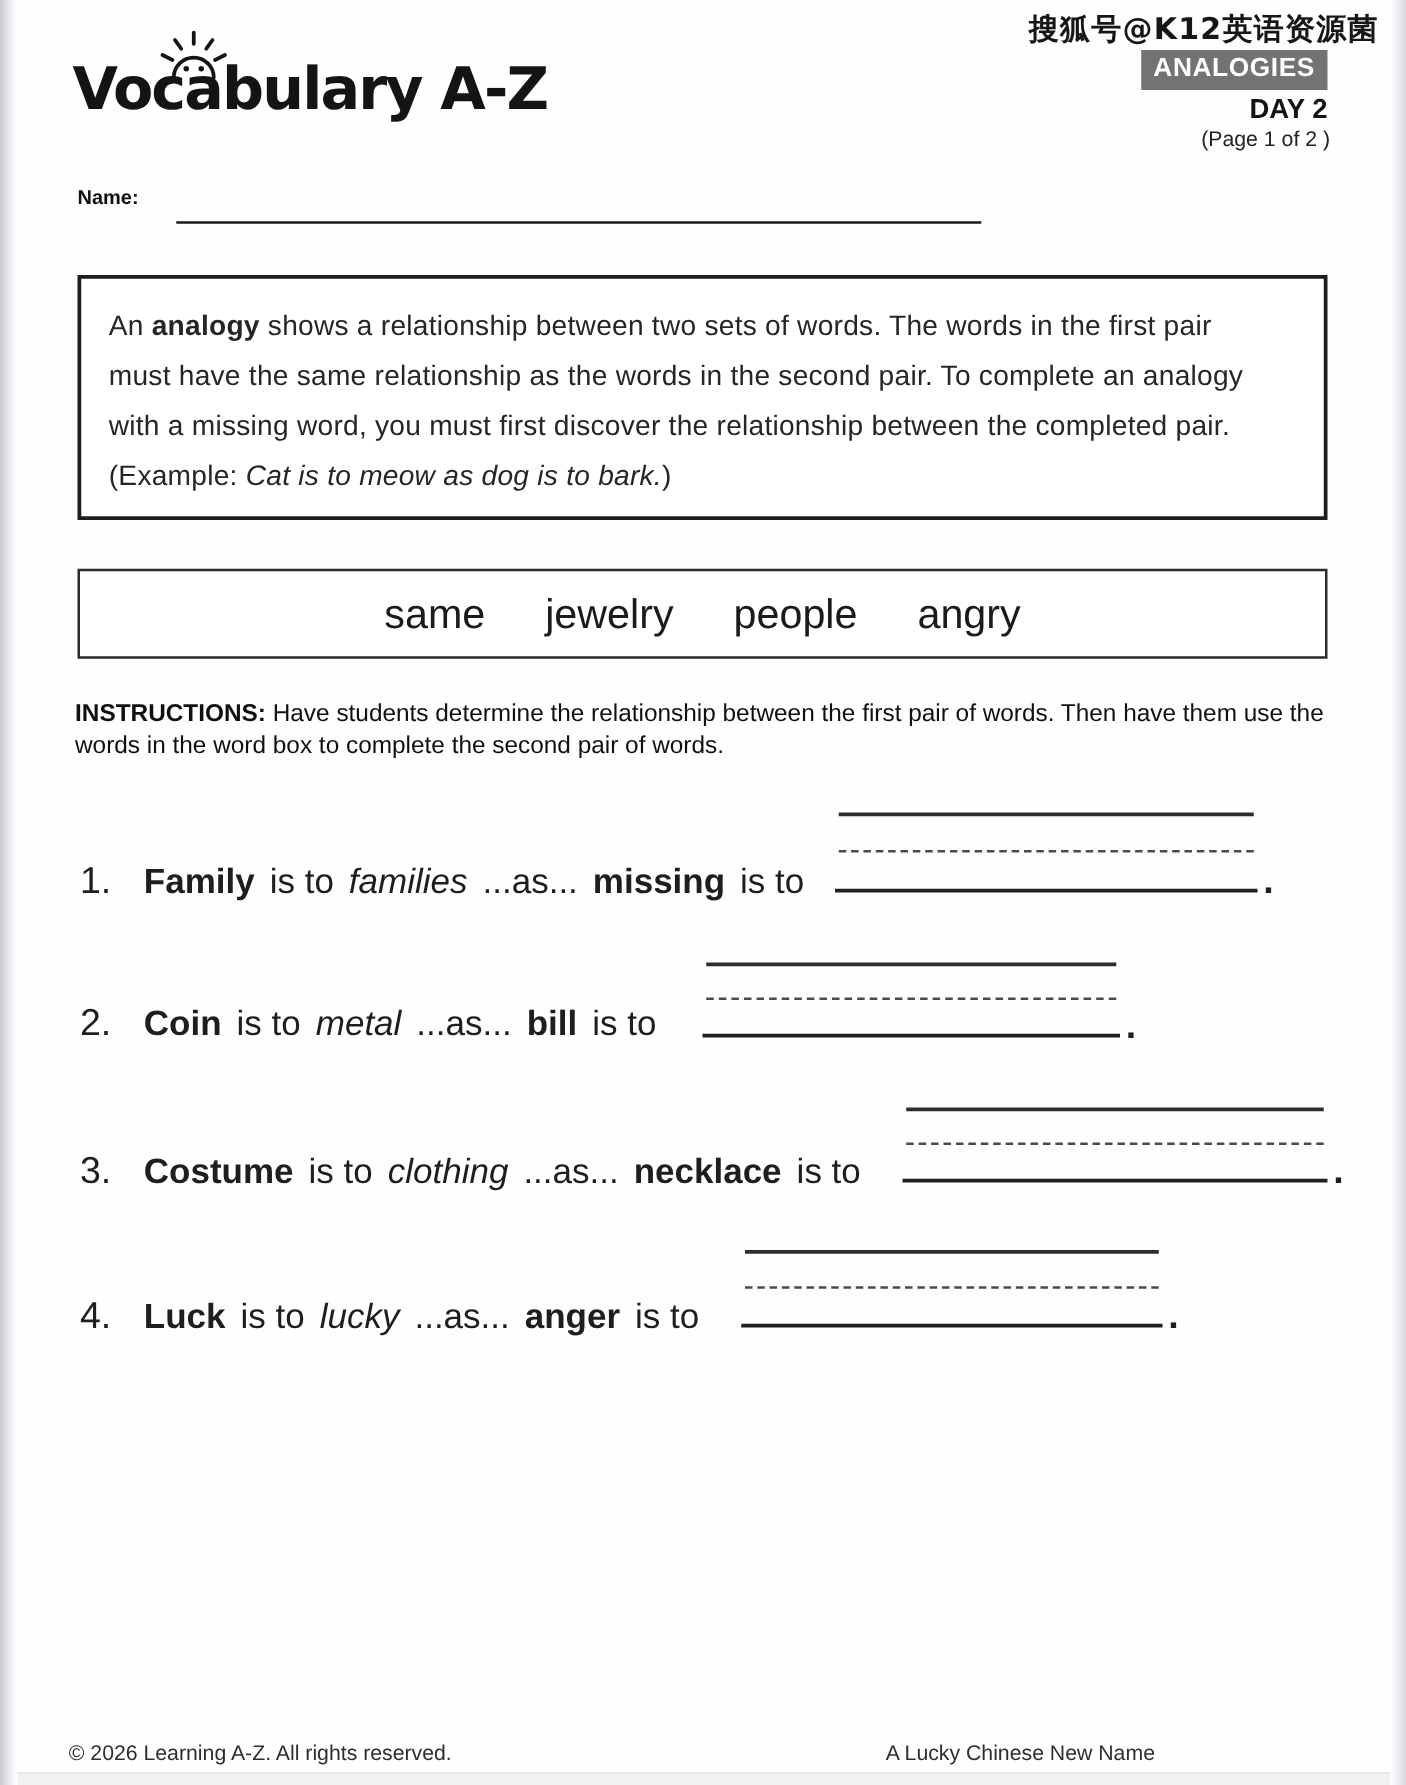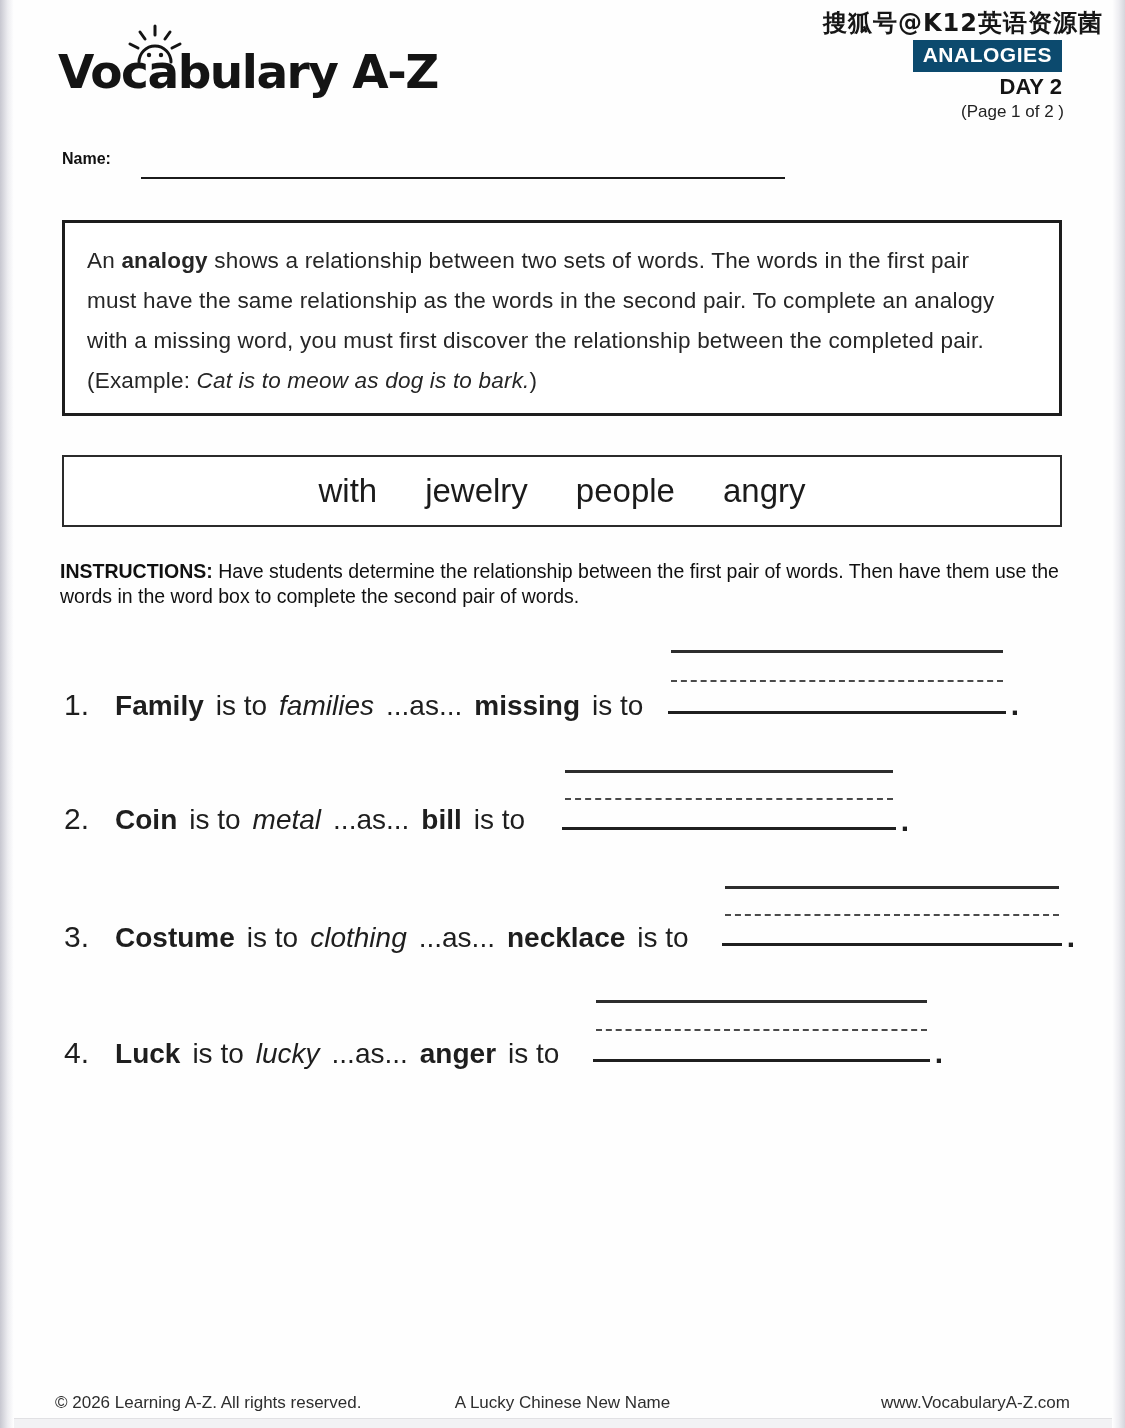--- a/index.html
+++ b/index.html
@@ -15,21 +15,21 @@
     background:linear-gradient(to left,#d6d6dc,#eeeef2 50%,#ffffff);}
   .edge-bottom{position:absolute;left:0;right:0;bottom:0;height:9px;z-index:5;
     background:#f2f2f4;border-top:1px solid #e1e1e4;}
 
   
   .logo{position:absolute;left:58px;top:44px;font-family:"DejaVu Sans",sans-serif;
     font-size:47px;font-weight:bold;letter-spacing:-1.5px;color:#141414;}
   .sun{position:absolute;left:64px;top:-22px;}
   .watermark{position:absolute;top:7px;right:22px;font-family:"DejaVu Sans",sans-serif;
     font-size:24px;font-weight:bold;color:#161616;letter-spacing:1px;}
-  .badge{position:absolute;top:40px;right:63px;background:#0c4a6e;color:#ffffff;
+  .badge{position:absolute;top:40px;right:63px;background:#737373;color:#ffffff;
     font-weight:bold;font-size:21px;padding:3px 10px 5px;letter-spacing:.5px;}
   .day{position:absolute;top:74px;right:63px;font-size:22px;font-weight:bold;color:#141414;}
   .pageinfo{position:absolute;top:102px;right:61px;font-size:17px;color:#222222;}
 
   
   .name-label{position:absolute;left:62px;top:150px;font-size:16px;font-weight:bold;color:#111;}
   .name-line{position:absolute;left:141px;top:177px;width:644px;height:0;border-top:2.5px solid #1b1b1b;}
 
   
   .def-box{position:absolute;left:62px;top:220px;width:1000px;height:196px;
@@ -107,21 +107,21 @@
 <div class="pageinfo">(Page 1 of 2 )</div>
 
 <div class="name-label">Name:</div>
 <div class="name-line"></div>
 
 <div class="def-box">
   <div class="def-text"><span>An </span><span class="term">analogy</span><span> shows a relationship between two sets of words. The words in the first pair must have the same relationship as the words in the second pair. To complete an analogy with a missing word, you must first discover the relationship between the completed pair. (Example: </span><span class="example">Cat is to meow as dog is to bark.</span><span>)</span></div>
 </div>
 
 <div class="word-box">
-  <span class="word">with</span>
+  <span class="word">same</span>
   <span class="word">jewelry</span>
   <span class="word">people</span>
   <span class="word">angry</span>
 </div>
 
 <div class="instructions"><span class="ins-label">INSTRUCTIONS:</span><span> Have students determine the relationship between the first pair of words. Then have them use the words in the word box to complete the second pair of words.</span></div>
 
 <div class="q-text qt1">
   <span class="q-num">1.</span>
   <span class="q-b">Family</span>
@@ -182,14 +182,13 @@
 <div class="blank bk4">
   <div class="tl"></div>
   <div class="ml"></div>
   <div class="bl"></div>
   <span class="q-period">.</span>
 </div>
 
 <div class="footer">
   <span class="f-left">© 2026 Learning A-Z. All rights reserved.</span>
   <span class="f-center">A Lucky Chinese New Name</span>
-  <span class="f-right">www.VocabularyA-Z.com</span>
 </div>
 
 </body></html>

